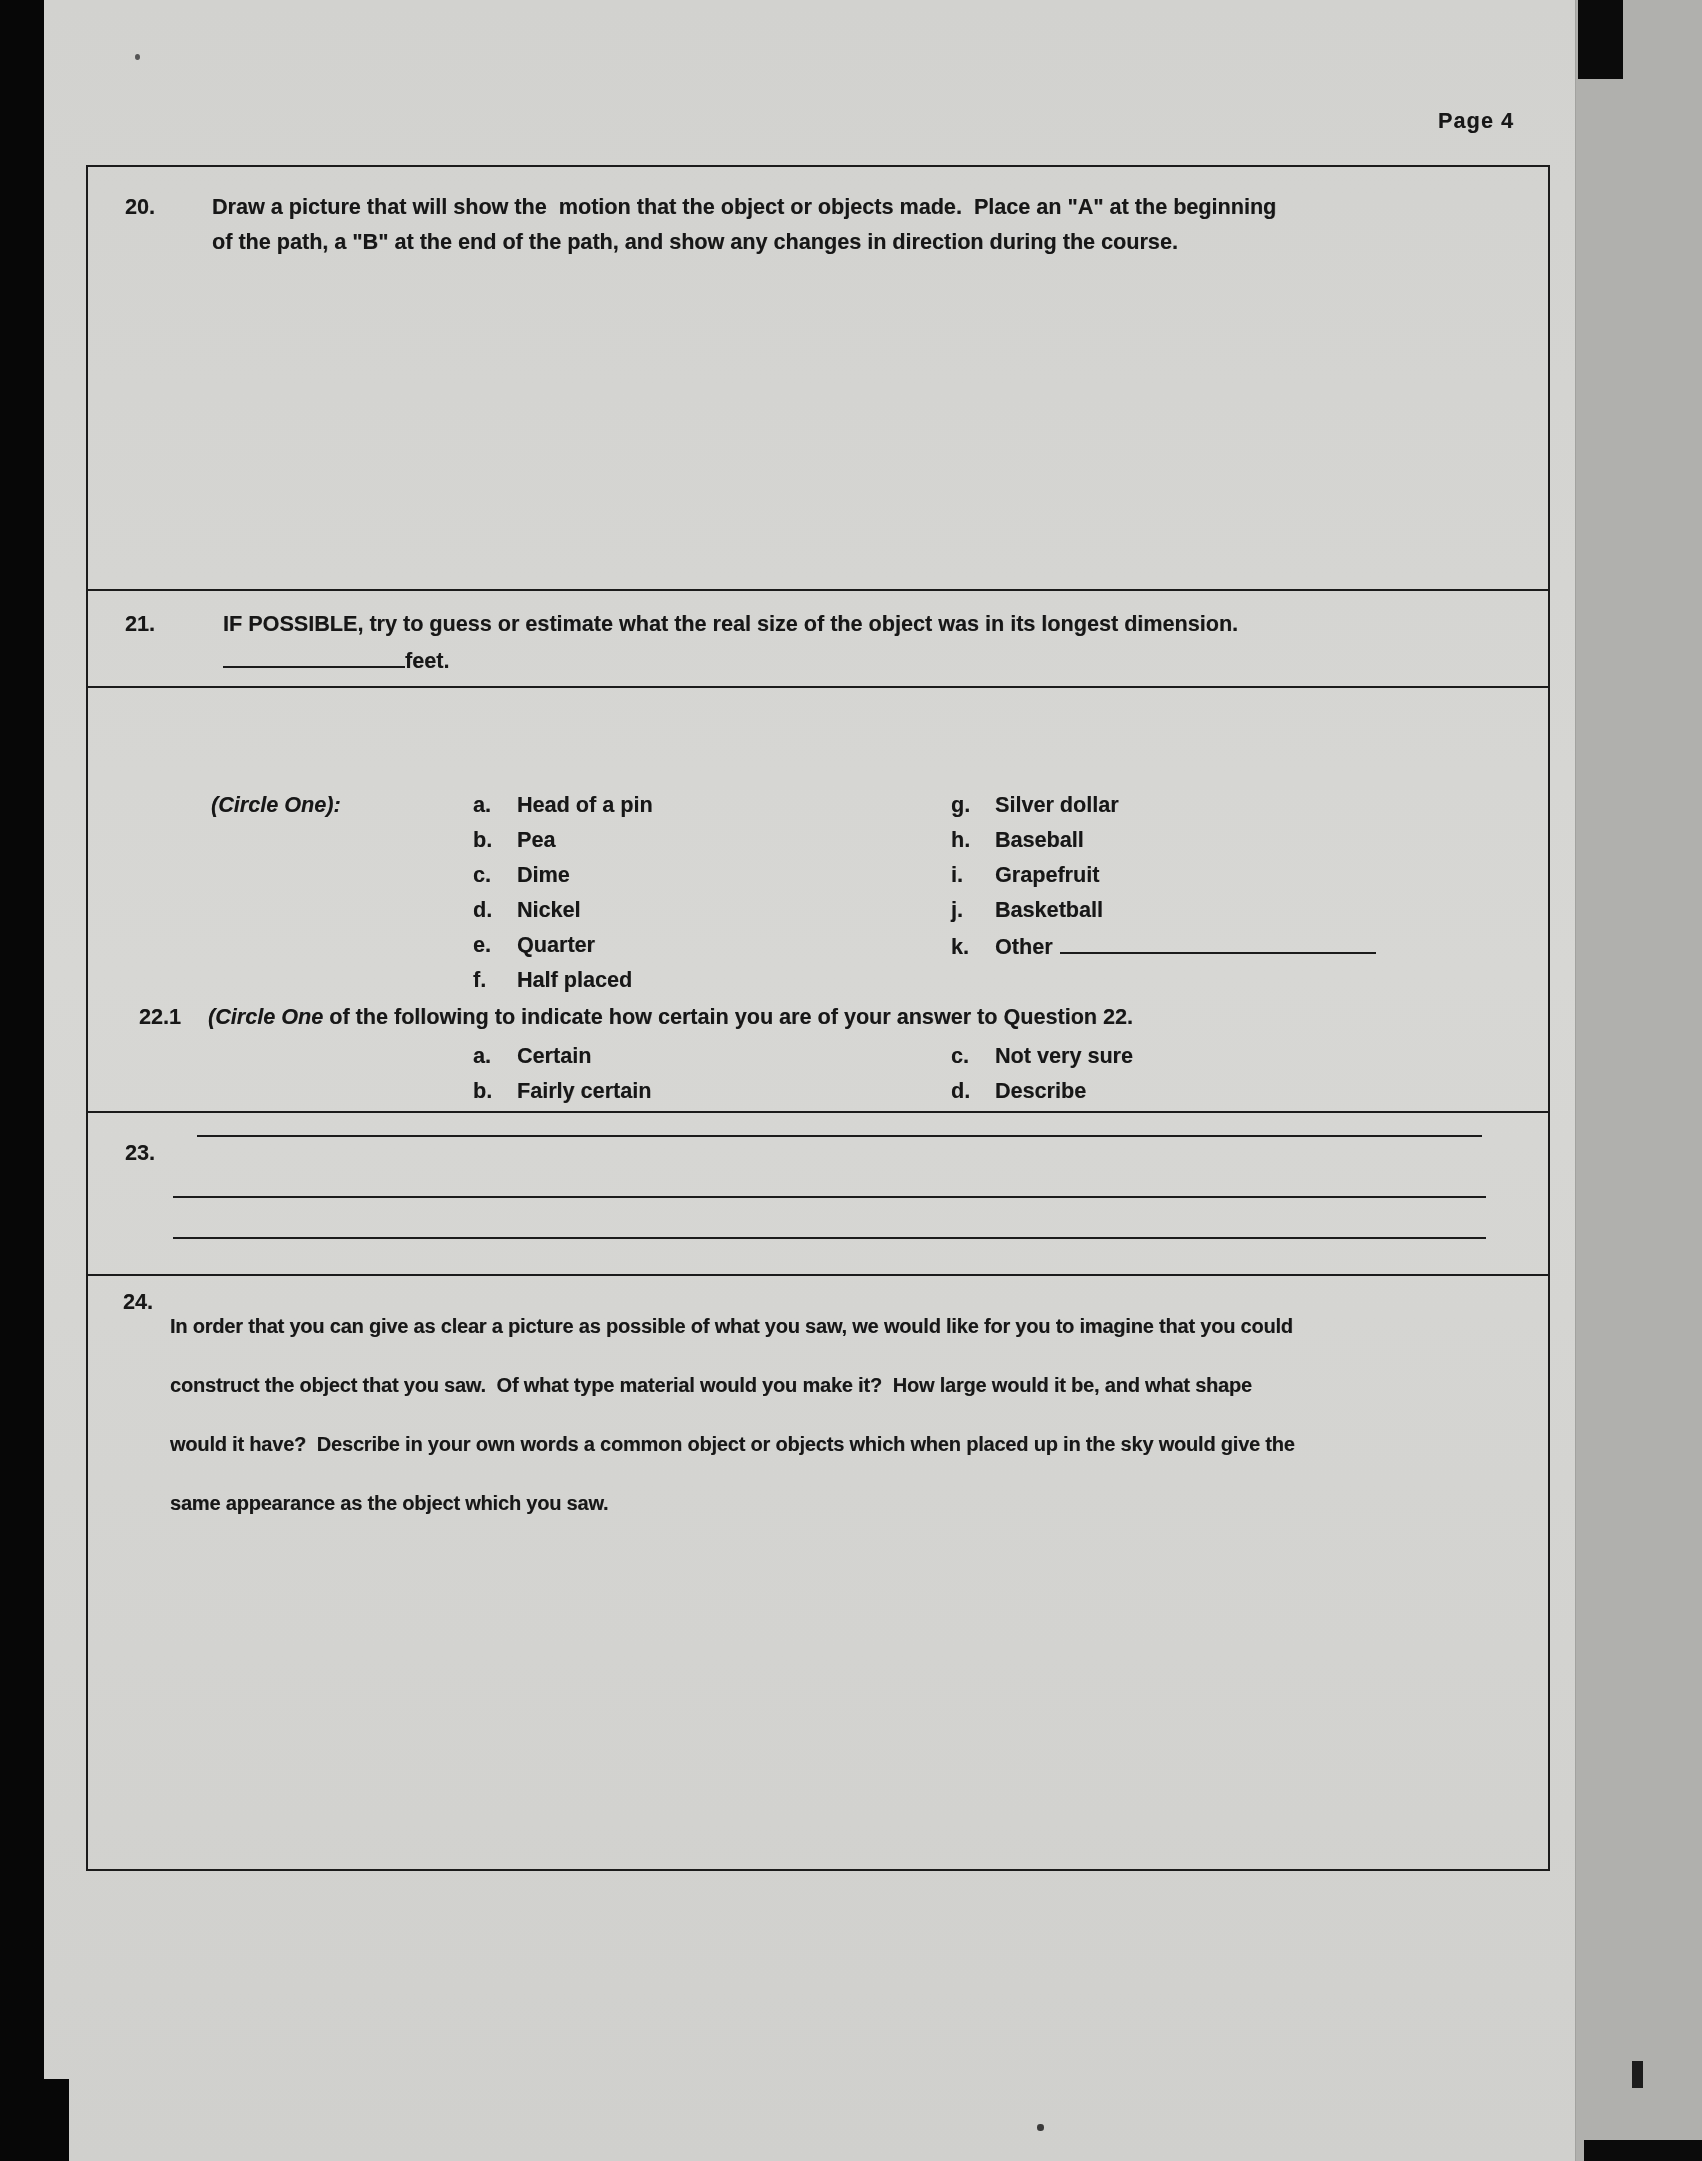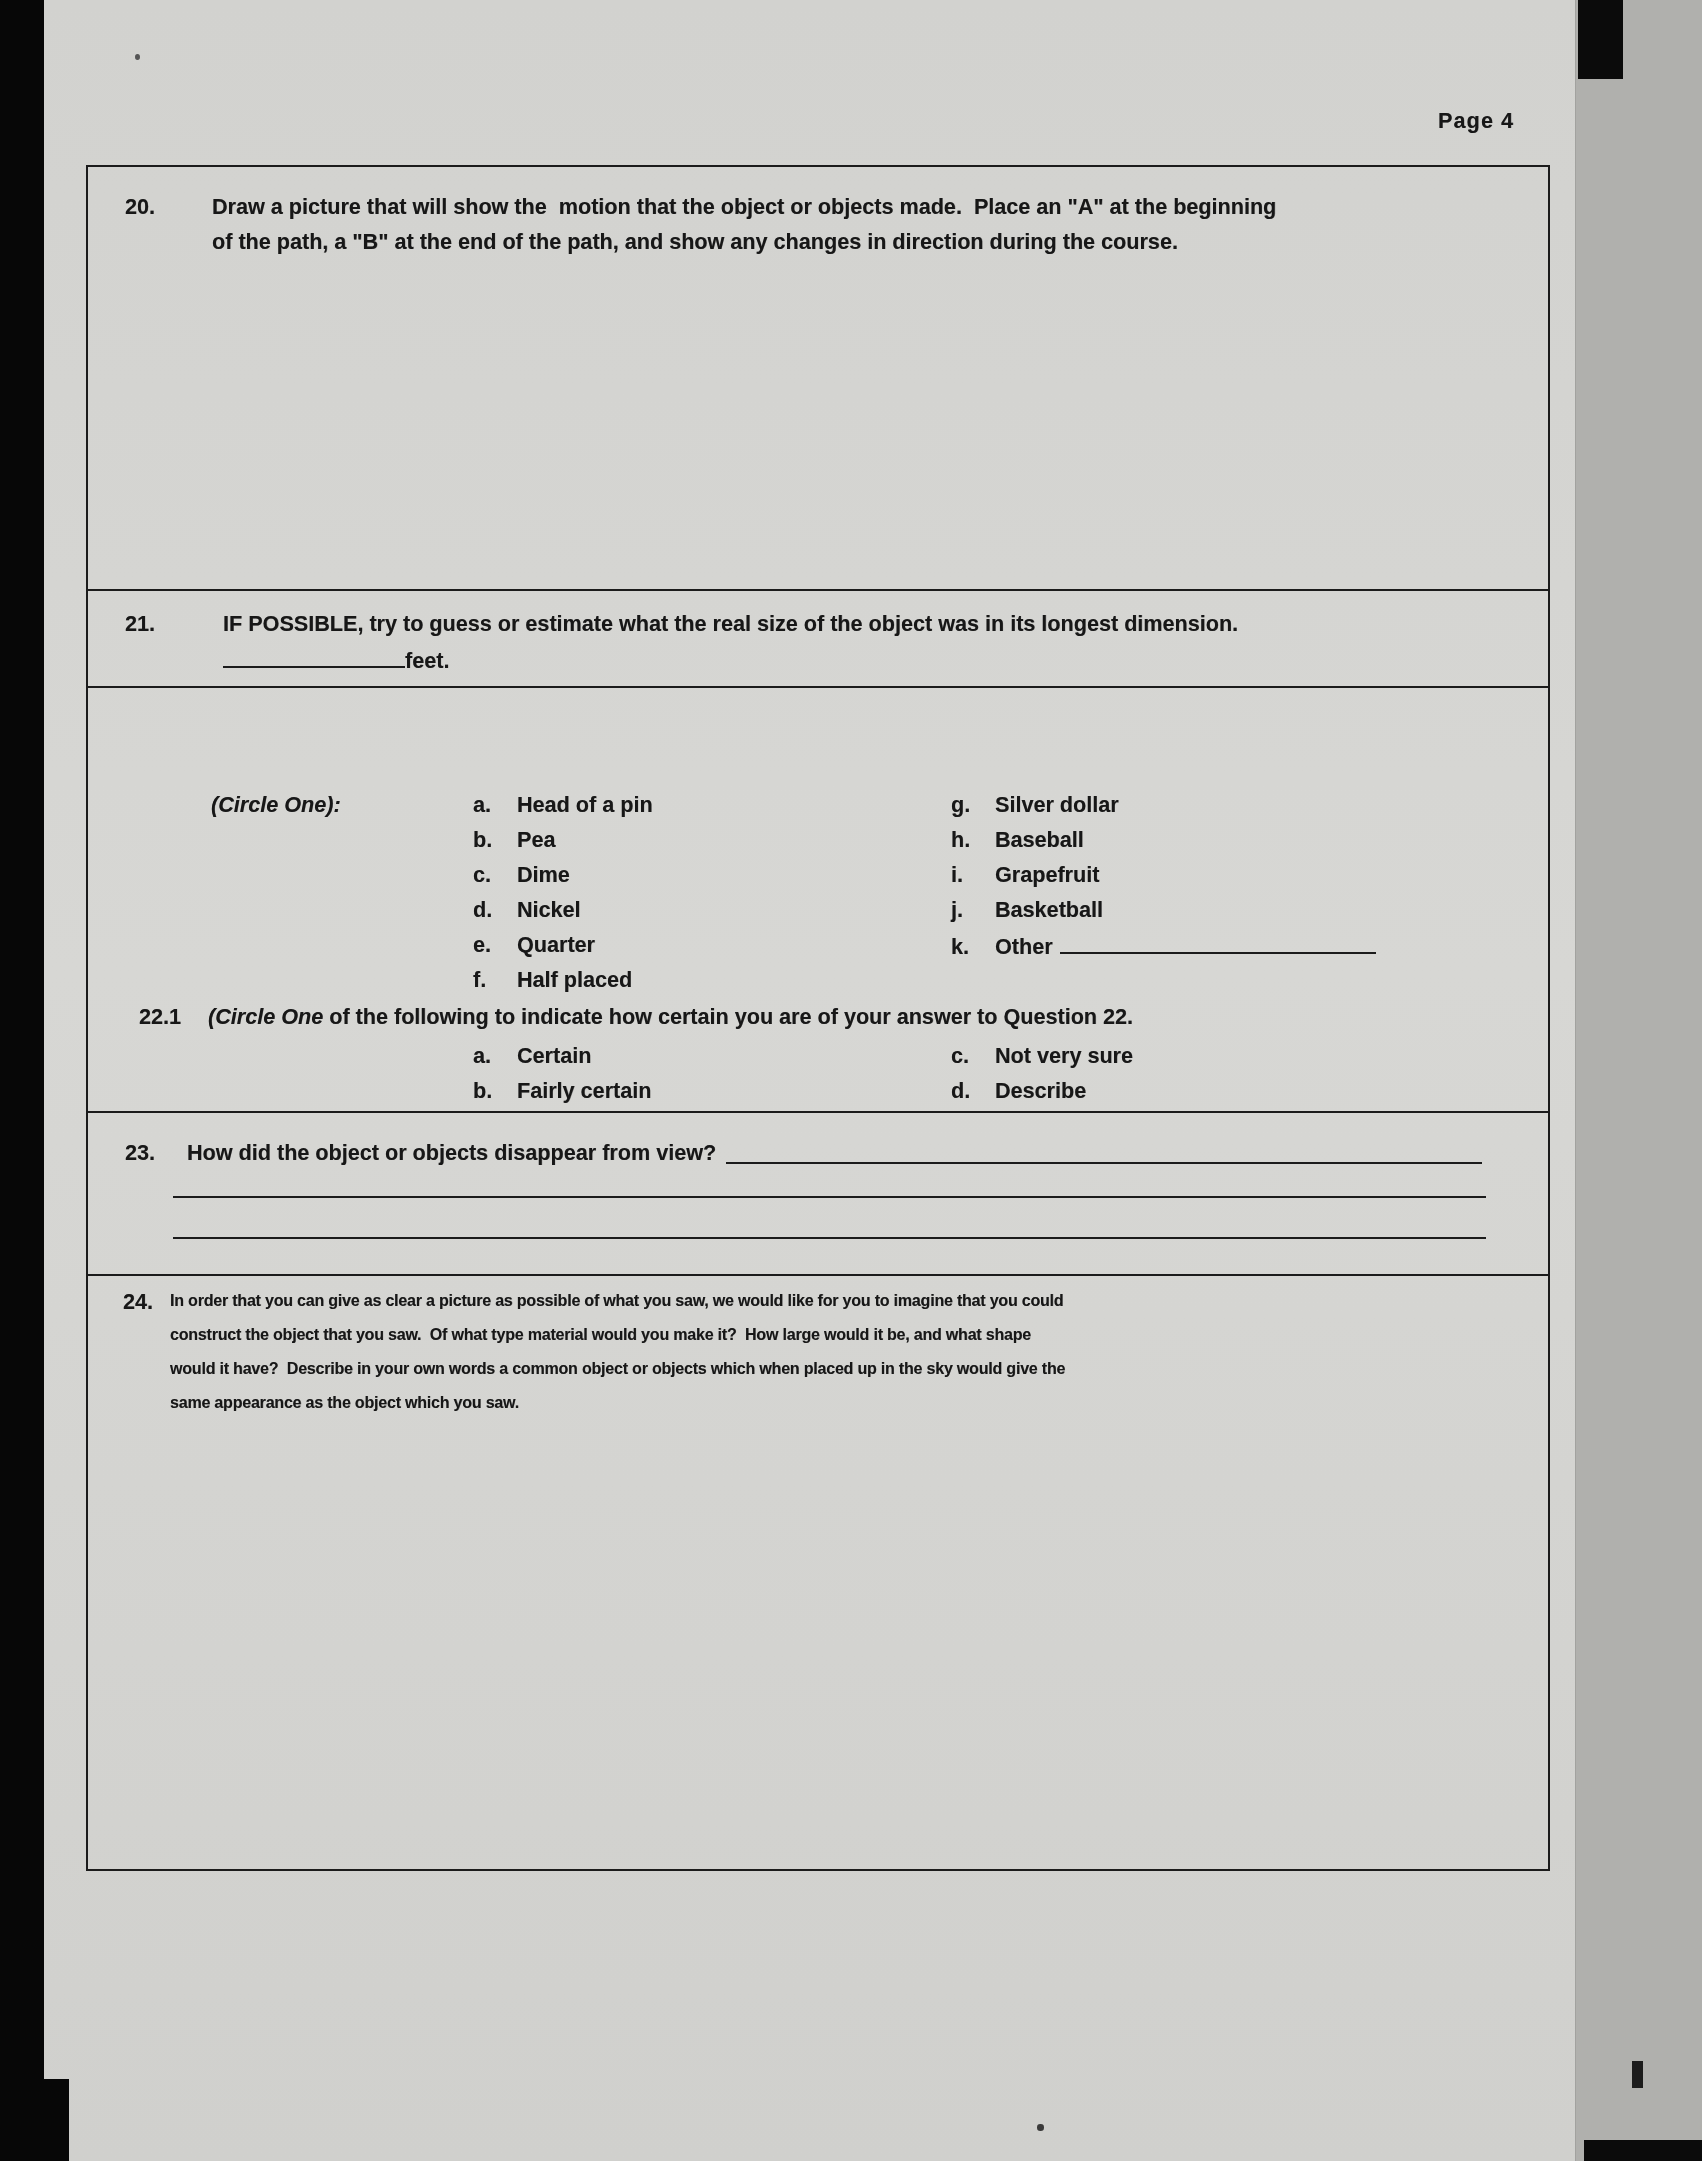--- a/index.html
+++ b/index.html
@@ -32,21 +32,21 @@
   .txt{flex:1 1 auto;min-width:0;}
   .line{white-space:pre;}
   i{font-style:italic;}
 
   .q20{left:37px;top:21.6px;right:43px;gap:25px;}
   .q21{left:37px;top:439px;right:52px;gap:36px;}
   .q22{left:37px;top:533px;right:43px;}
   .q221{left:51px;top:832px;right:54px;}
   .q23{left:37px;top:968px;right:66px;}
   .q24{left:35px;top:1117px;right:30px;}
-  .q24 .line{font-size:16px;line-height:34px;letter-spacing:-0.2px;}
+  .q24 .line{font-size:20px;line-height:34px;letter-spacing:-0.2px;margin-top:25px;}
 
   .blank{display:inline-block;border-bottom:2.2px solid #1b1b1b;height:25px;vertical-align:baseline;}
   .w336{width:182px;}
   .w585{width:316px;margin-left:7.6px;}
 
   .circle-label{position:absolute;left:123px;top:620px;font-size:21.6px;line-height:35px;font-weight:700;font-style:italic;}
   .opt-col{position:absolute;font-size:21.6px;line-height:35px;font-weight:700;}
   .col-a{left:385px;top:620px;}
   .col-g{left:863px;top:620px;}
   .col-sub-a{left:385px;top:871px;}
@@ -134,21 +134,20 @@
       </div>
 
       <div class="opt-col col-sub-c">
         <div class="opt"><span class="letter">c.</span><span>Not very sure</span></div>
         <div class="opt"><span class="letter">d.</span><span>Describe</span></div>
       </div>
 
       <section class="q q23">
         <span class="num">23.</span>
         <div class="txt-fill">
-          <span class="line">How did the object or objects disappear from view?</span>
           <span class="fill-line"></span>
         </div>
       </section>
       <div class="ans-line ans2"></div>
       <div class="ans-line ans3"></div>
 
       <section class="q q24">
         <span class="num num-narrow">24.</span>
         <div class="txt">
           <div class="line">In order that you can give as clear a picture as possible of what you saw, we would like for you to imagine that you could</div>

